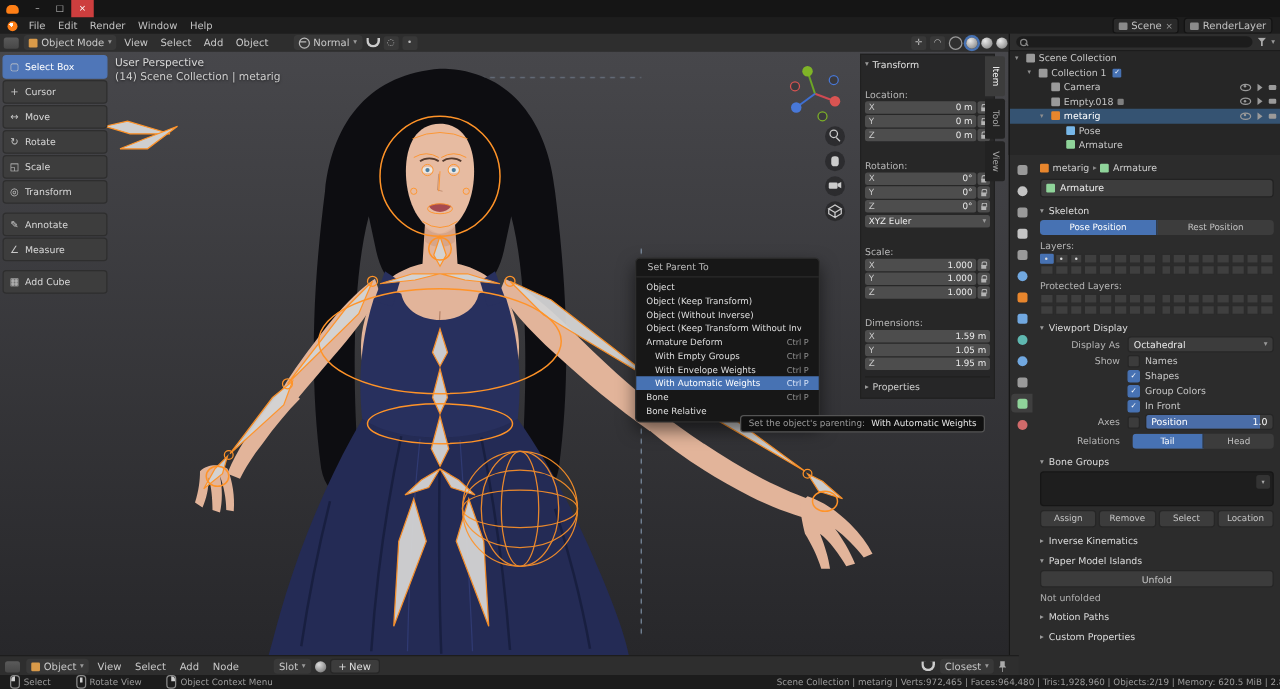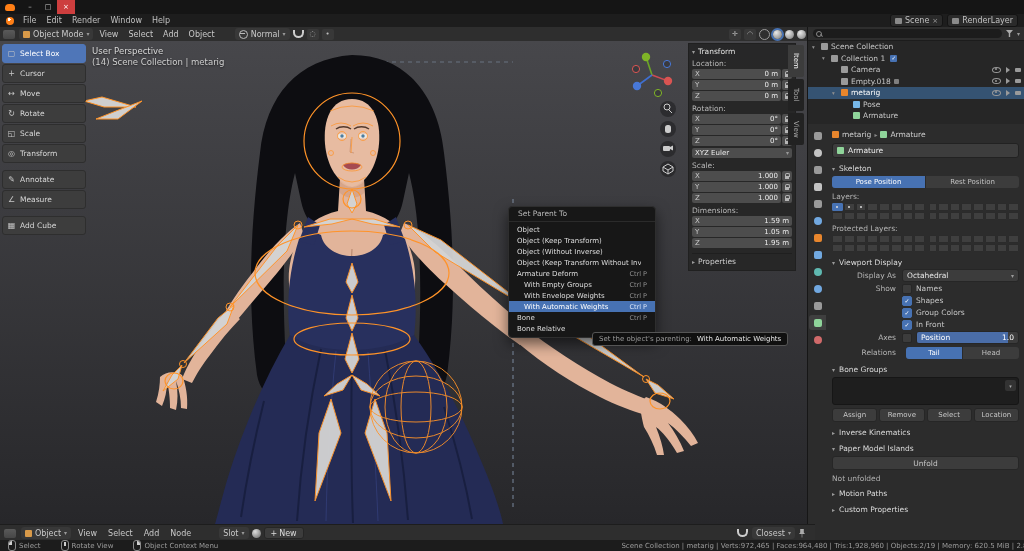--- a/index.html
+++ b/index.html
@@ -50,21 +50,21 @@
   
   .toolbar{position:absolute;left:2px;top:3px;width:84px;display:flex;flex-direction:column;gap:1px}
   .tool{height:17px;background:#3d3d3d;border:1px solid #2e2e2e;border-radius:3px;display:flex;align-items:center;gap:4px;padding:0 4px;font-size:7.5px;color:#d8d8d8;white-space:nowrap}
   .tool .ticon{width:9px;text-align:center;color:#c8c8c8;font-size:8px;flex:none}
   .tool.active{background:#4f76b8;border-color:#4f76b8;color:#fff}
   .tool.gap{margin-top:6px}
   
   .npanel{position:absolute;left:688px;top:2px;width:100px;background:rgba(38,38,38,.95);
           border:1px solid #202020;padding:3px 3px 4px;font-size:7.5px}
   .np-h{display:flex;gap:3px;color:#e0e0e0;align-items:center}
-  .np-label{color:#b8b8b8;margin:3px 0 1px}
+  .np-label{color:#b8b8b8;margin:15px 0 1px}
   .np-row{display:flex;gap:1px;margin-top:1px}
   .nfield{flex:1;height:10px;background:#4d4d4d;border-radius:2px;display:flex;justify-content:space-between;align-items:center;padding:0 3px;color:#ececec;font-size:7px}
   .nfield .ax{color:#c9c9c9}
   .nlock{width:10px;height:10px;background:#4d4d4d;border-radius:2px;position:relative;flex:none}
   .nlock::before{content:"";position:absolute;left:3px;top:2px;width:3px;height:3px;border:1px solid #b5b5b5;border-bottom:none;border-radius:2px 2px 0 0}
   .nlock::after{content:"";position:absolute;left:3px;top:5px;width:4px;height:3px;background:#b5b5b5}
   .nselect{height:10px;background:#4d4d4d;border-radius:2px;display:flex;justify-content:space-between;align-items:center;padding:0 3px;margin-top:2px;color:#ececec;font-size:7px}
   .np-collapsed{margin-top:5px;border-top:1px solid #1f1f1f;padding-top:3px;display:flex;gap:3px;color:#cfcfcf;align-items:center}
   .ntabs{position:absolute;left:788px;top:4px;width:16px;display:flex;flex-direction:column;gap:2px}
   .ntab{writing-mode:vertical-rl;background:#222;color:#a8a8a8;font-size:7px;height:32px;display:flex;align-items:center;justify-content:center;border-radius:0 2px 2px 0}

